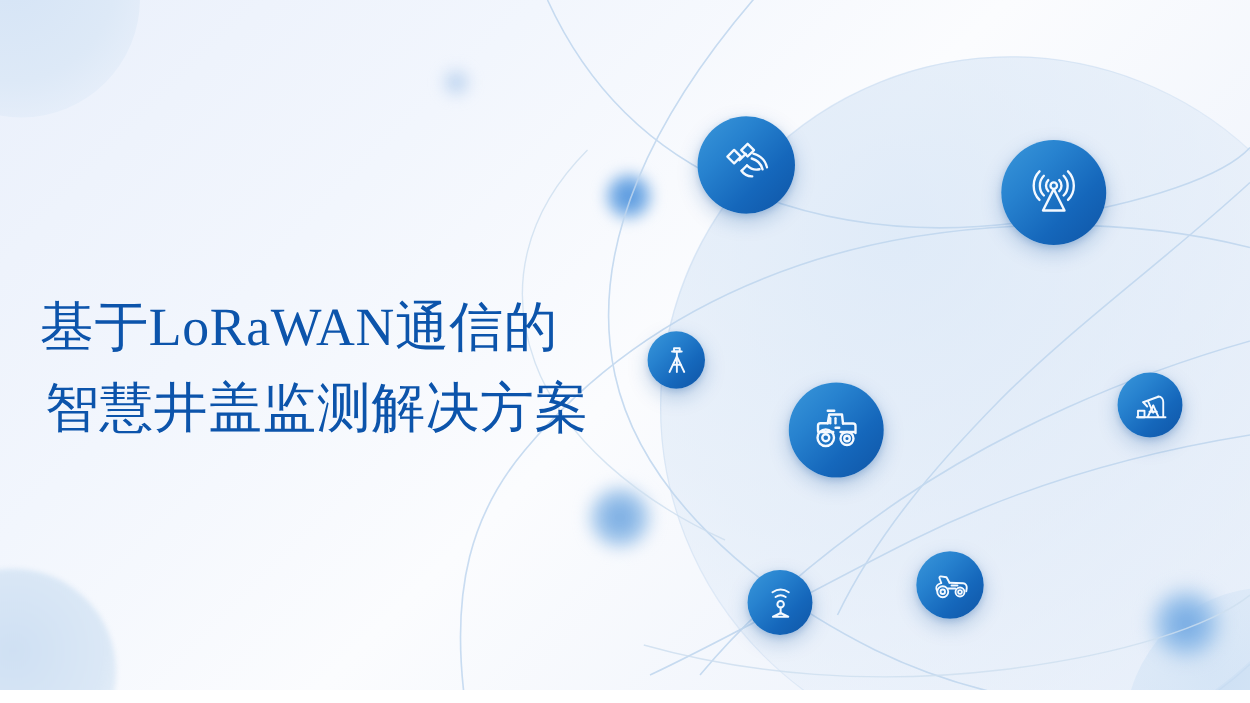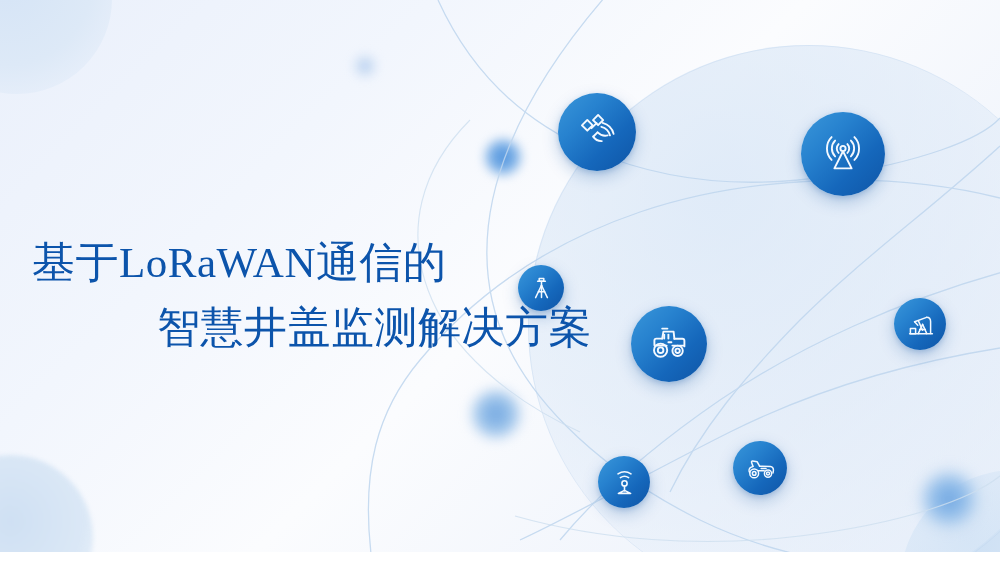--- a/index.html
+++ b/index.html
@@ -121,21 +121,21 @@
   }
   .title-line {
     color: #0c54ab;
     font-family: "Liberation Serif", "DejaVu Serif", serif;
     font-size: 43px;
     line-height: 1.52;
     letter-spacing: 0.5px;
     white-space: nowrap;
     font-weight: 400;
   }
-  .title-line.l2 { margin-left: 4px; text-align: right; }
+  .title-line.l2 { margin-left: 4px; }
 </style>
 </head>
 <body>
 
 <div id="slide">
 
   <div class="blob blob-tl"></div>
   <div class="blob blob-bl"></div>
   <div class="blob blob-bl2"></div>
   <div class="blob blob-br"></div>

